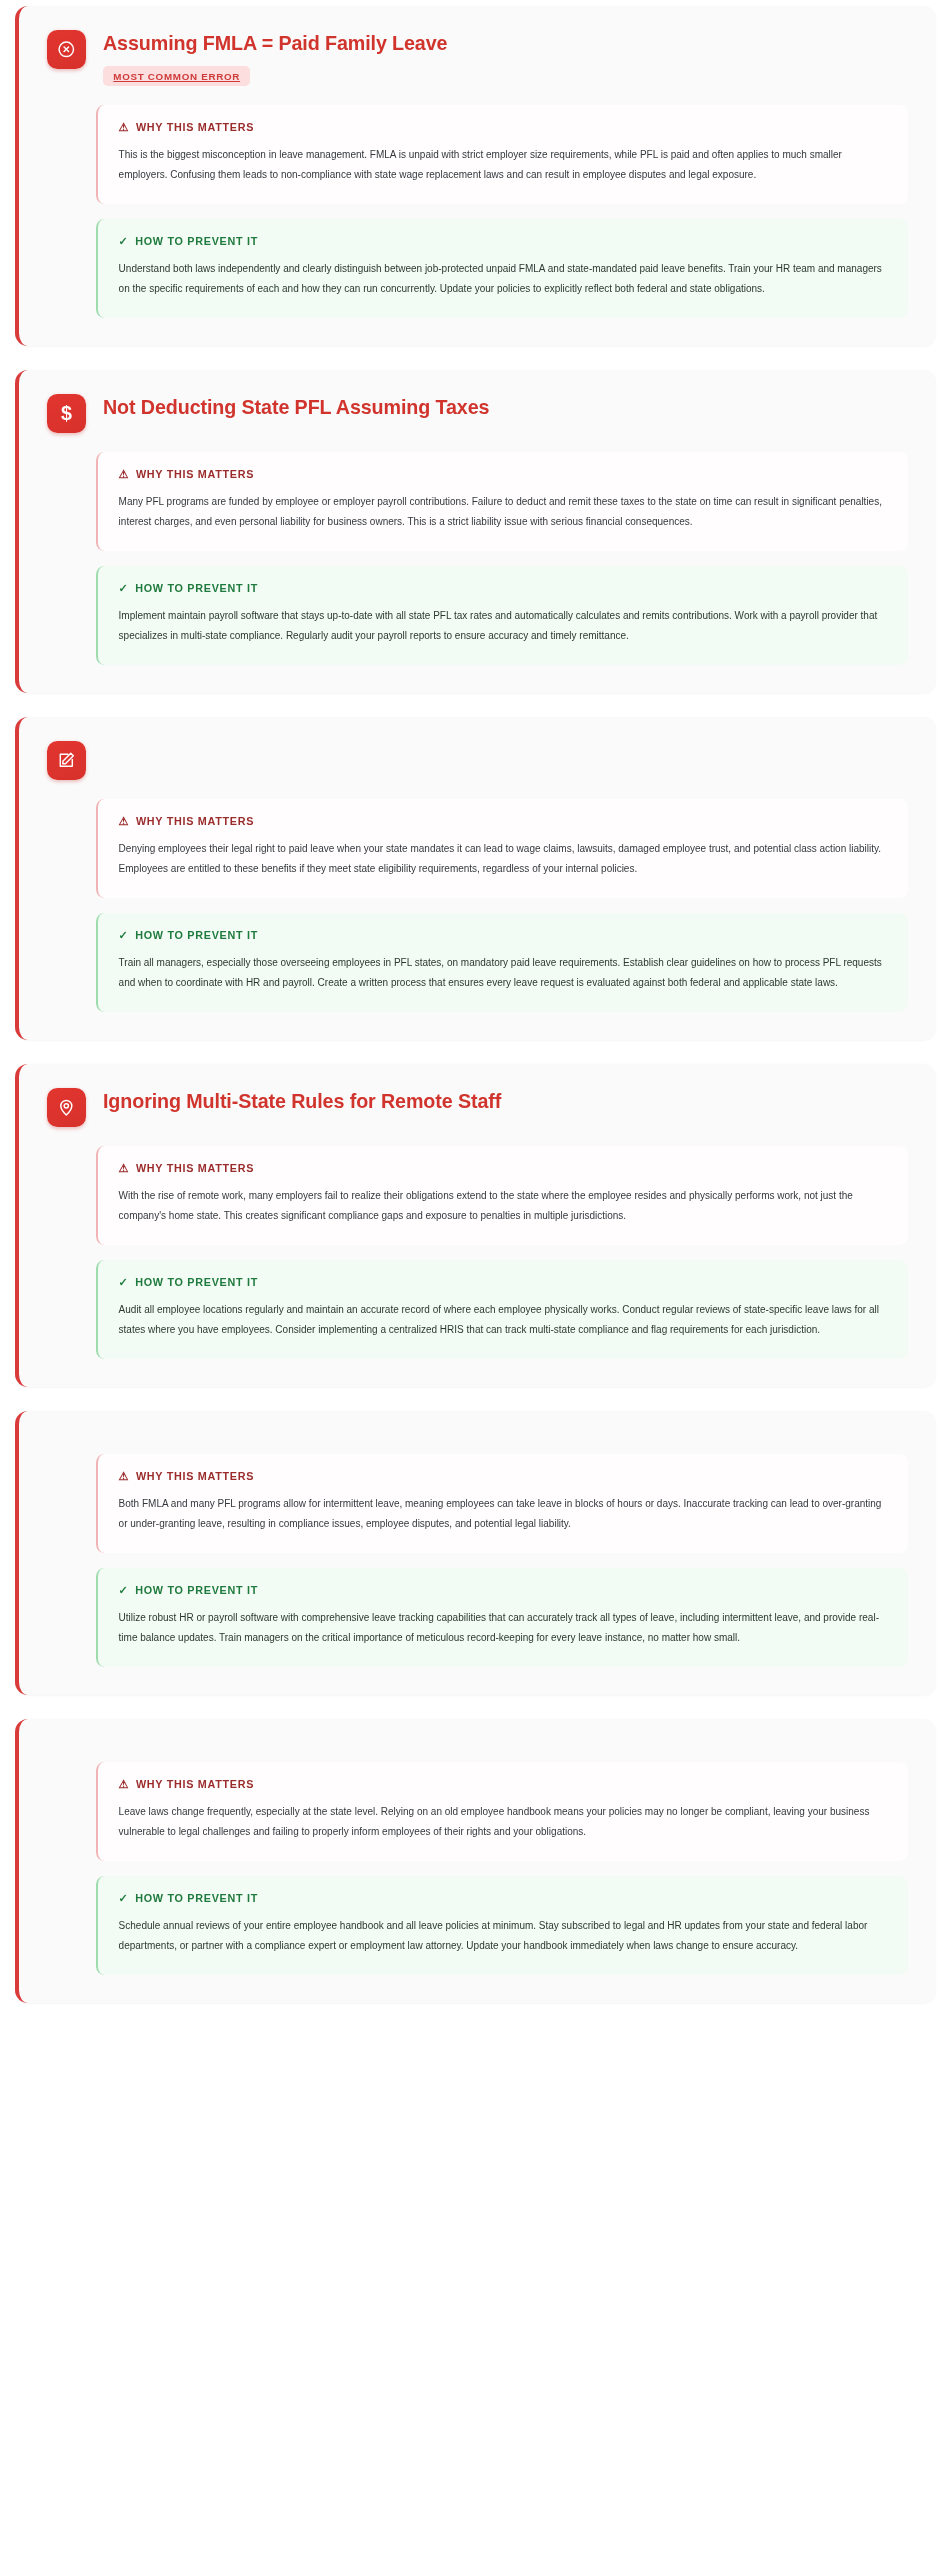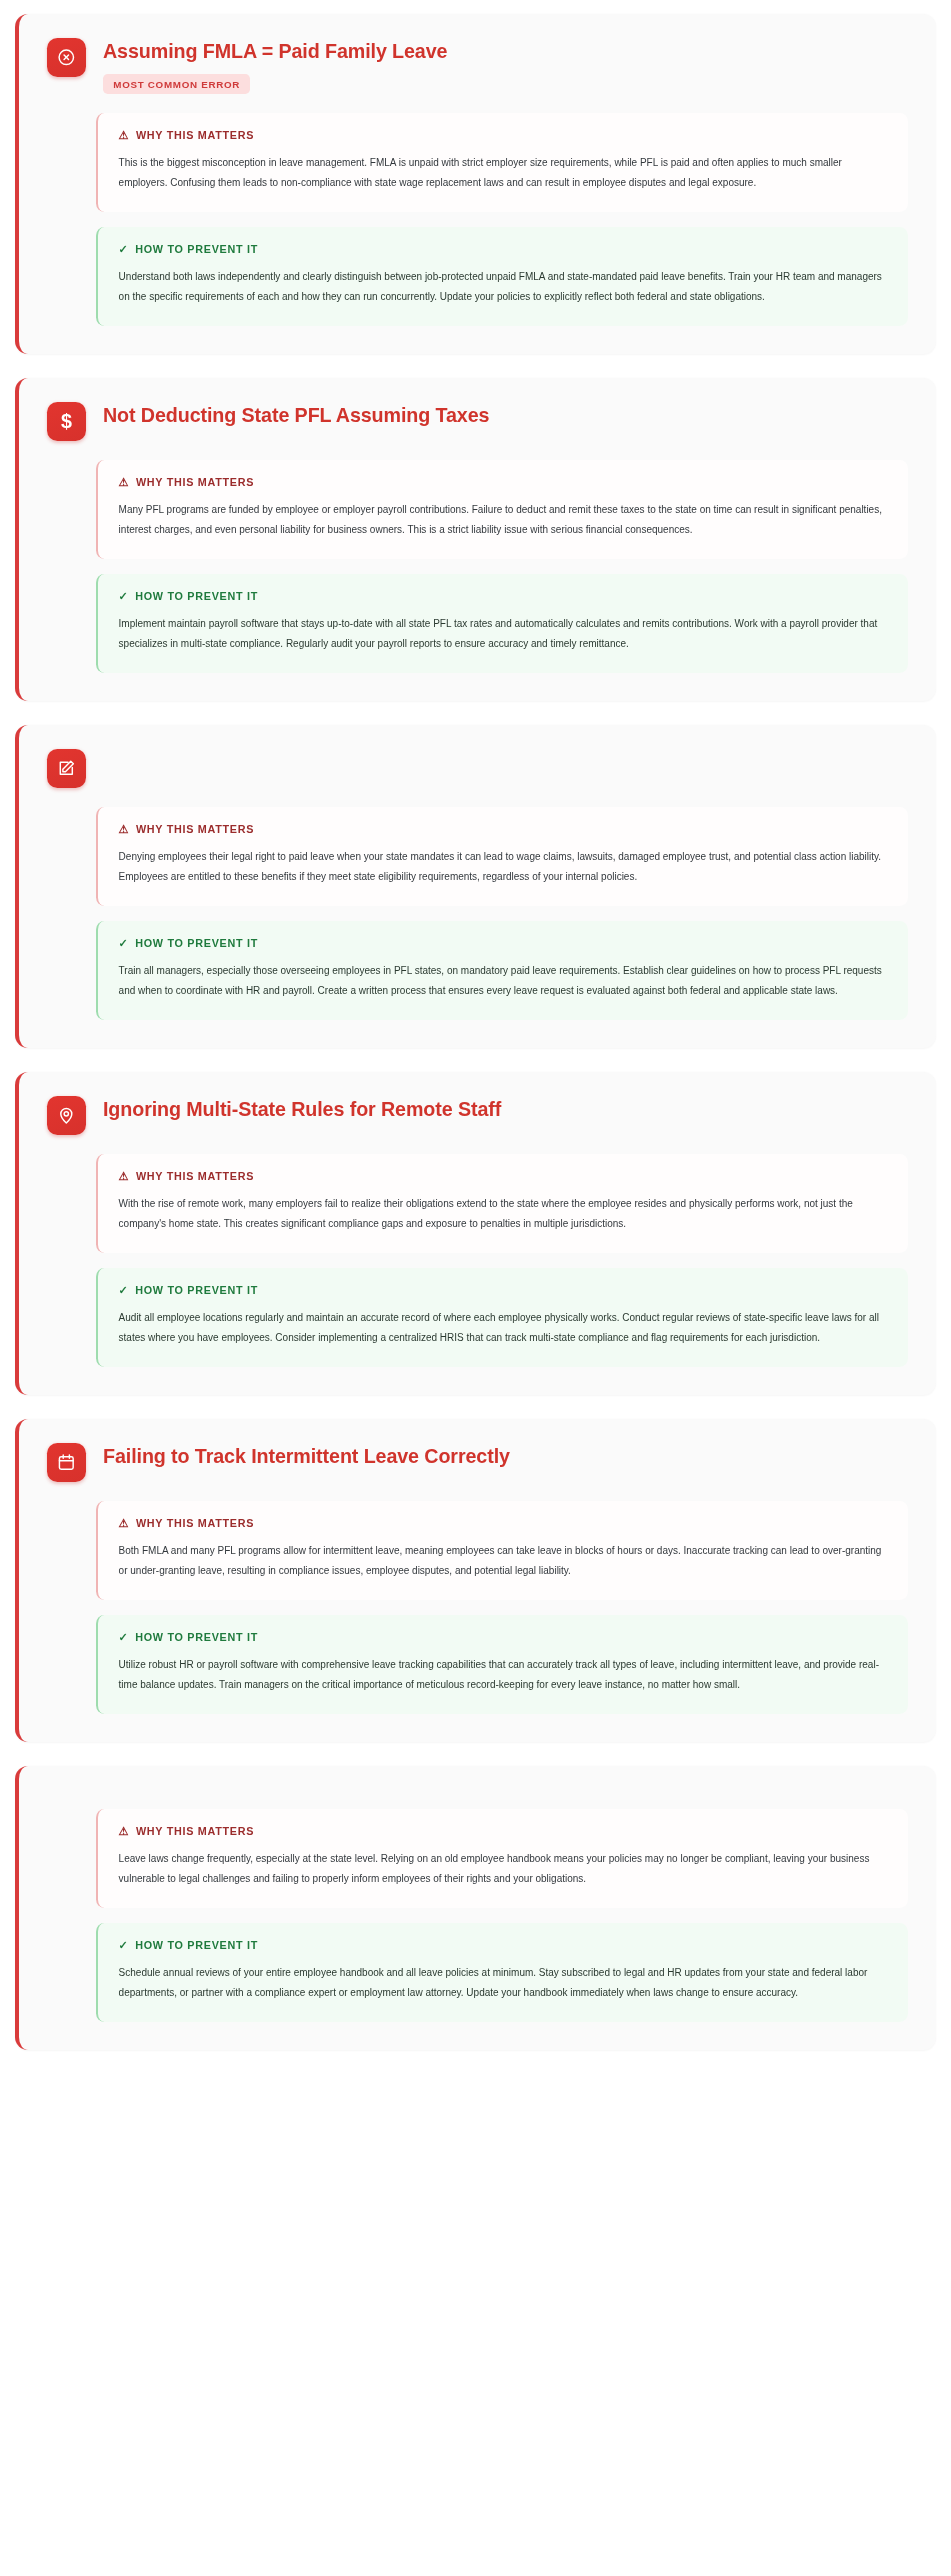--- a/index.html
+++ b/index.html
@@ -6,21 +6,21 @@
   html, body {
     margin: 0; padding: 0;
     background: #ffffff;
     font-family: "Liberation Sans", sans-serif;
   }
   body {
     width: 951px;
   }
   .page {
     width: 951px;
-    padding: 14px 15px 17px 15px;
+    padding: 6px 15px 17px 15px;
     display: flex;
     flex-direction: column;
     gap: 24px;
     background: #ffffff;
   }
 
   
   .mistake-card {
     position: relative;
     background: #fafafa;
@@ -71,20 +71,21 @@
     display: inline-block;
     margin-top: 10.3px;
     background: #fcdede;
     color: #cf3a3a;
     font-size: 9.8px;
     font-weight: bold;
     letter-spacing: 0.7px;
     text-transform: uppercase;
     padding: 4.7px 10.3px;
     border-radius: 4.7px;
+    text-decoration: underline;
   }
 
   
   .panels {
     margin-top: 19px;
     margin-left: 49px;
     display: flex;
     flex-direction: column;
     gap: 15px;
   }
@@ -233,33 +234,20 @@
         <div class="panel prevent">
           <div class="panel-label">
             <span class="label-icon">✓</span>
             <span>HOW TO PREVENT IT</span>
           </div>
           <p class="panel-body">Audit all employee locations regularly and maintain an accurate record of where each employee physically works. Conduct regular reviews of state-specific leave laws for all states where you have employees. Consider implementing a centralized HRIS that can track multi-state compliance and flag requirements for each jurisdiction.</p>
         </div>
       </div>
     </div>
     <div class="mistake-card">
-      <div class="card-head">
-        <div class="icon-tile">
-          <svg width="20.6" height="20.6" viewBox="0 0 24 24">
-            <rect x="4" y="5.6" width="16" height="14.4" rx="2" stroke="#ffffff" stroke-width="1.7" fill="none" stroke-linecap="round" stroke-linejoin="round"></rect>
-            <line x1="4" y1="10.2" x2="20" y2="10.2" stroke="#ffffff" stroke-width="1.7" fill="none" stroke-linecap="round" stroke-linejoin="round"></line>
-            <line x1="8.4" y1="3.4" x2="8.4" y2="7.2" stroke="#ffffff" stroke-width="1.7" fill="none" stroke-linecap="round" stroke-linejoin="round"></line>
-            <line x1="15.6" y1="3.4" x2="15.6" y2="7.2" stroke="#ffffff" stroke-width="1.7" fill="none" stroke-linecap="round" stroke-linejoin="round"></line>
-          </svg>
-        </div>
-        <div class="head-text">
-          <h2 class="card-title">Failing to Track Intermittent Leave Correctly</h2>
-        </div>
-      </div>
       <div class="panels">
         <div class="panel why">
           <div class="panel-label">
             <span class="label-icon">⚠</span>
             <span>WHY THIS MATTERS</span>
           </div>
           <p class="panel-body">Both FMLA and many PFL programs allow for intermittent leave, meaning employees can take leave in blocks of hours or days. Inaccurate tracking can lead to over-granting or under-granting leave, resulting in compliance issues, employee disputes, and potential legal liability.</p>
         </div>
         <div class="panel prevent">
           <div class="panel-label">

